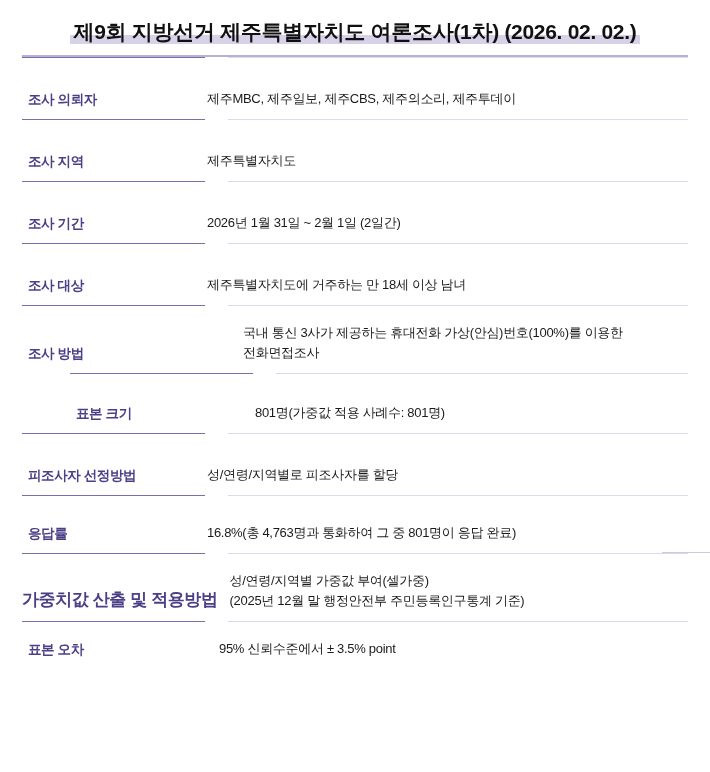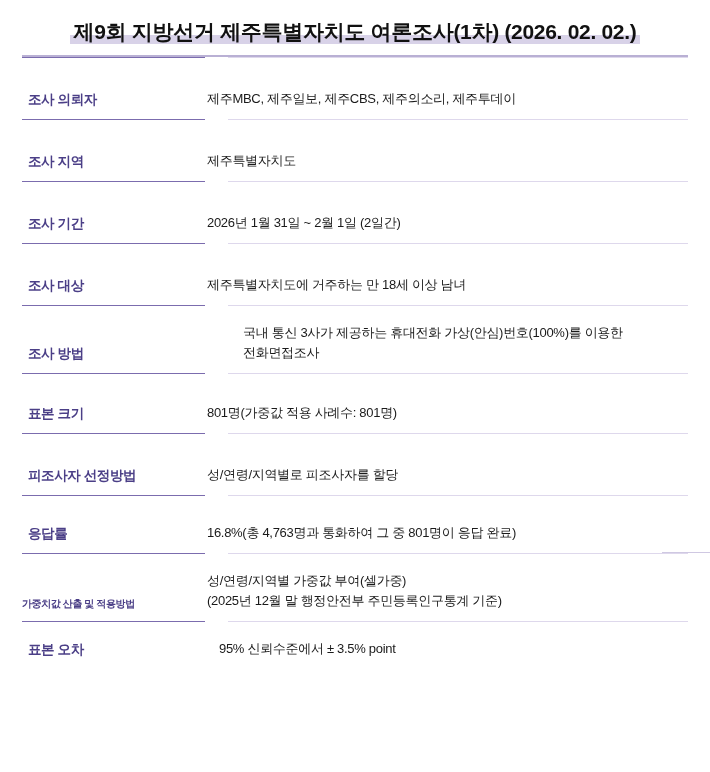--- a/index.html
+++ b/index.html
@@ -188,21 +188,21 @@
 
     <div class="row" style="height:68px;gap:36px;">
       <div class="label-cell">조사 방법</div>
       <div class="value-cell">
         <span class="value-line">국내 통신 3사가 제공하는 휴대전화 가상(안심)번호(100%)를 이용한</span>
         <span class="value-line">전화면접조사</span>
       </div>
       <div class="vrule"></div>
     </div>
 
-    <div class="row" style="height:60px;">
+    <div class="row" style="height:60px;margin-left:48px;">
       <div class="label-cell">표본 크기</div>
       <div class="value-cell">
         <span class="value-line">801명(가중값 적용 사례수: 801명)</span>
       </div>
       <div class="vrule"></div>
     </div>
 
     <div class="row" style="height:62px;">
       <div class="label-cell">피조사자 선정방법</div>
       <div class="value-cell">
@@ -213,21 +213,21 @@
 
     <div class="row" style="height:58px;">
       <div class="label-cell">응답률</div>
       <div class="value-cell">
         <span class="value-line">16.8%(총 4,763명과 통화하여 그 중 801명이 응답 완료)</span>
       </div>
       <div class="vrule"></div>
     </div>
 
     <div class="row" style="height:68px;">
-      <div class="label-cell" style="font-size:10px;padding-left:22px;">가중치값 산출 및 적용방법</div>
+      <div class="label-cell" style="font-size:17px;padding-left:22px;">가중치값 산출 및 적용방법</div>
       <div class="value-cell">
         <span class="value-line">성/연령/지역별 가중값 부여(셀가중)</span>
         <span class="value-line">(2025년 12월 말 행정안전부 주민등록인구통계 기준)</span>
       </div>
       <div class="vrule"></div>
     </div>
 
     <div class="row" style="height:48px;">
       <div class="label-cell">표본 오차</div>
       <div class="value-cell" style="padding-left:14px;">

